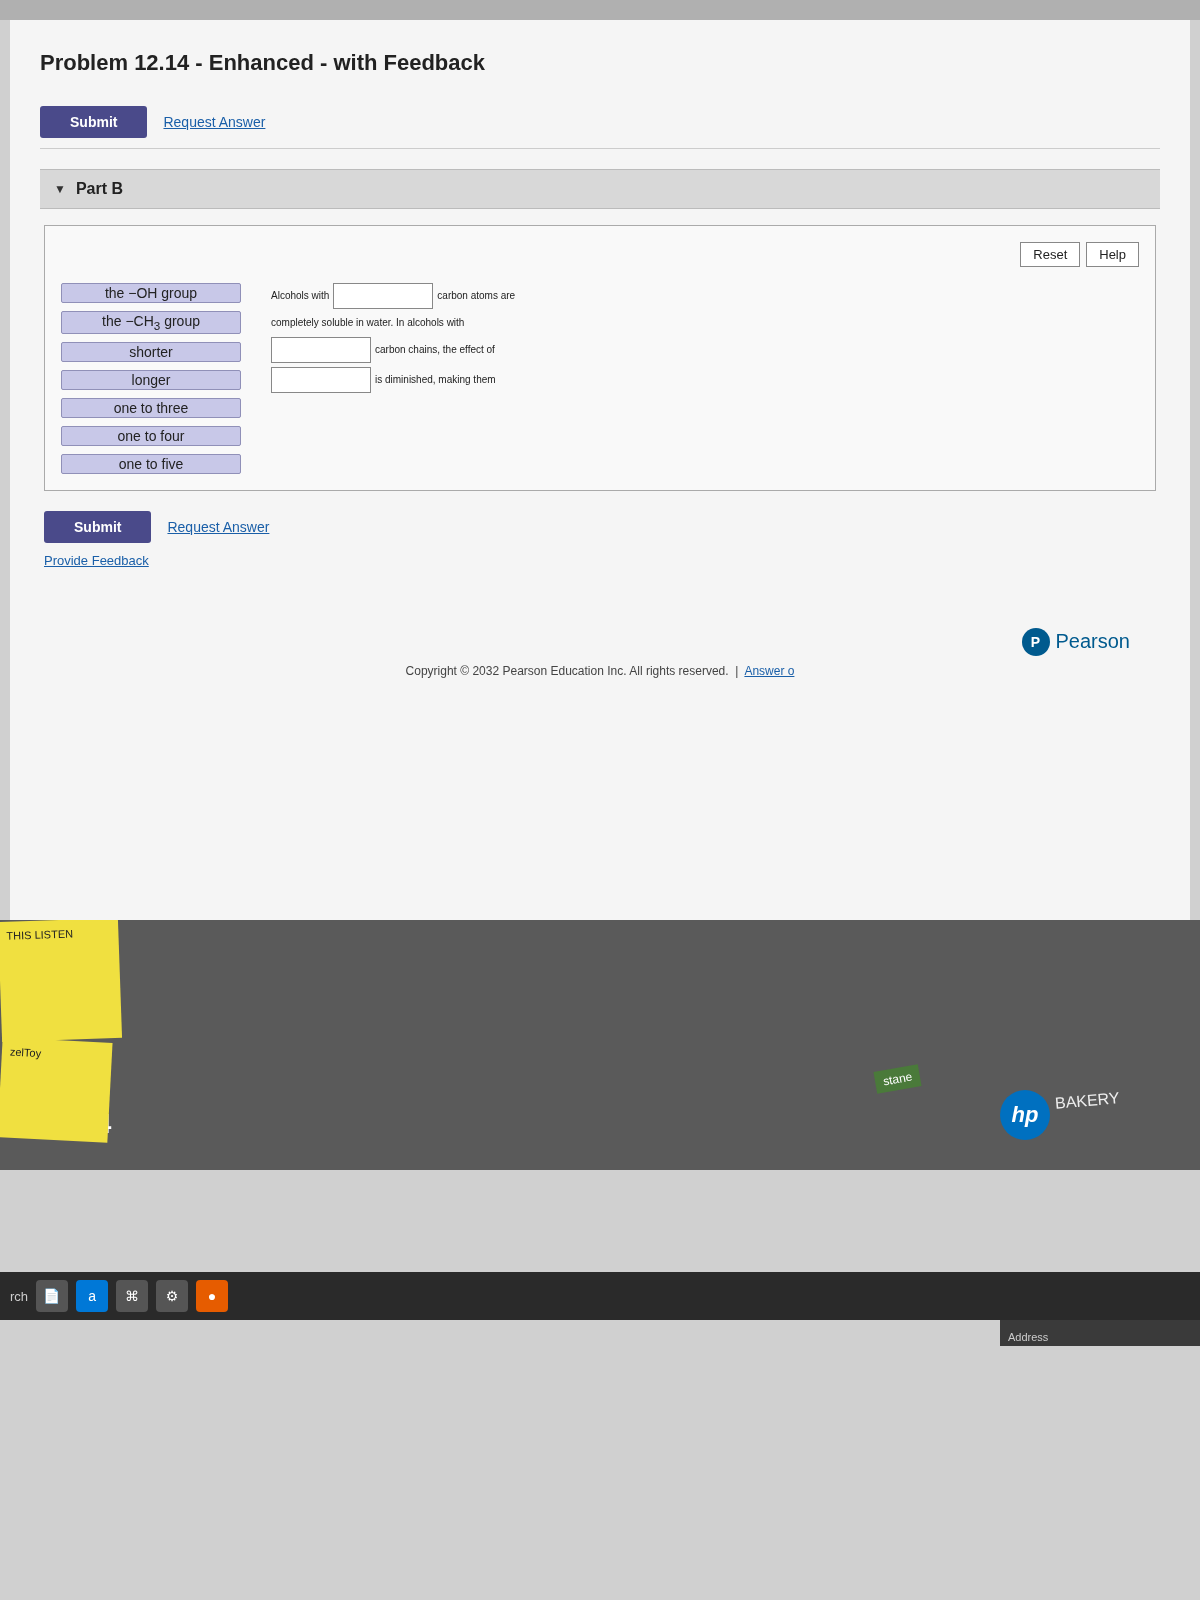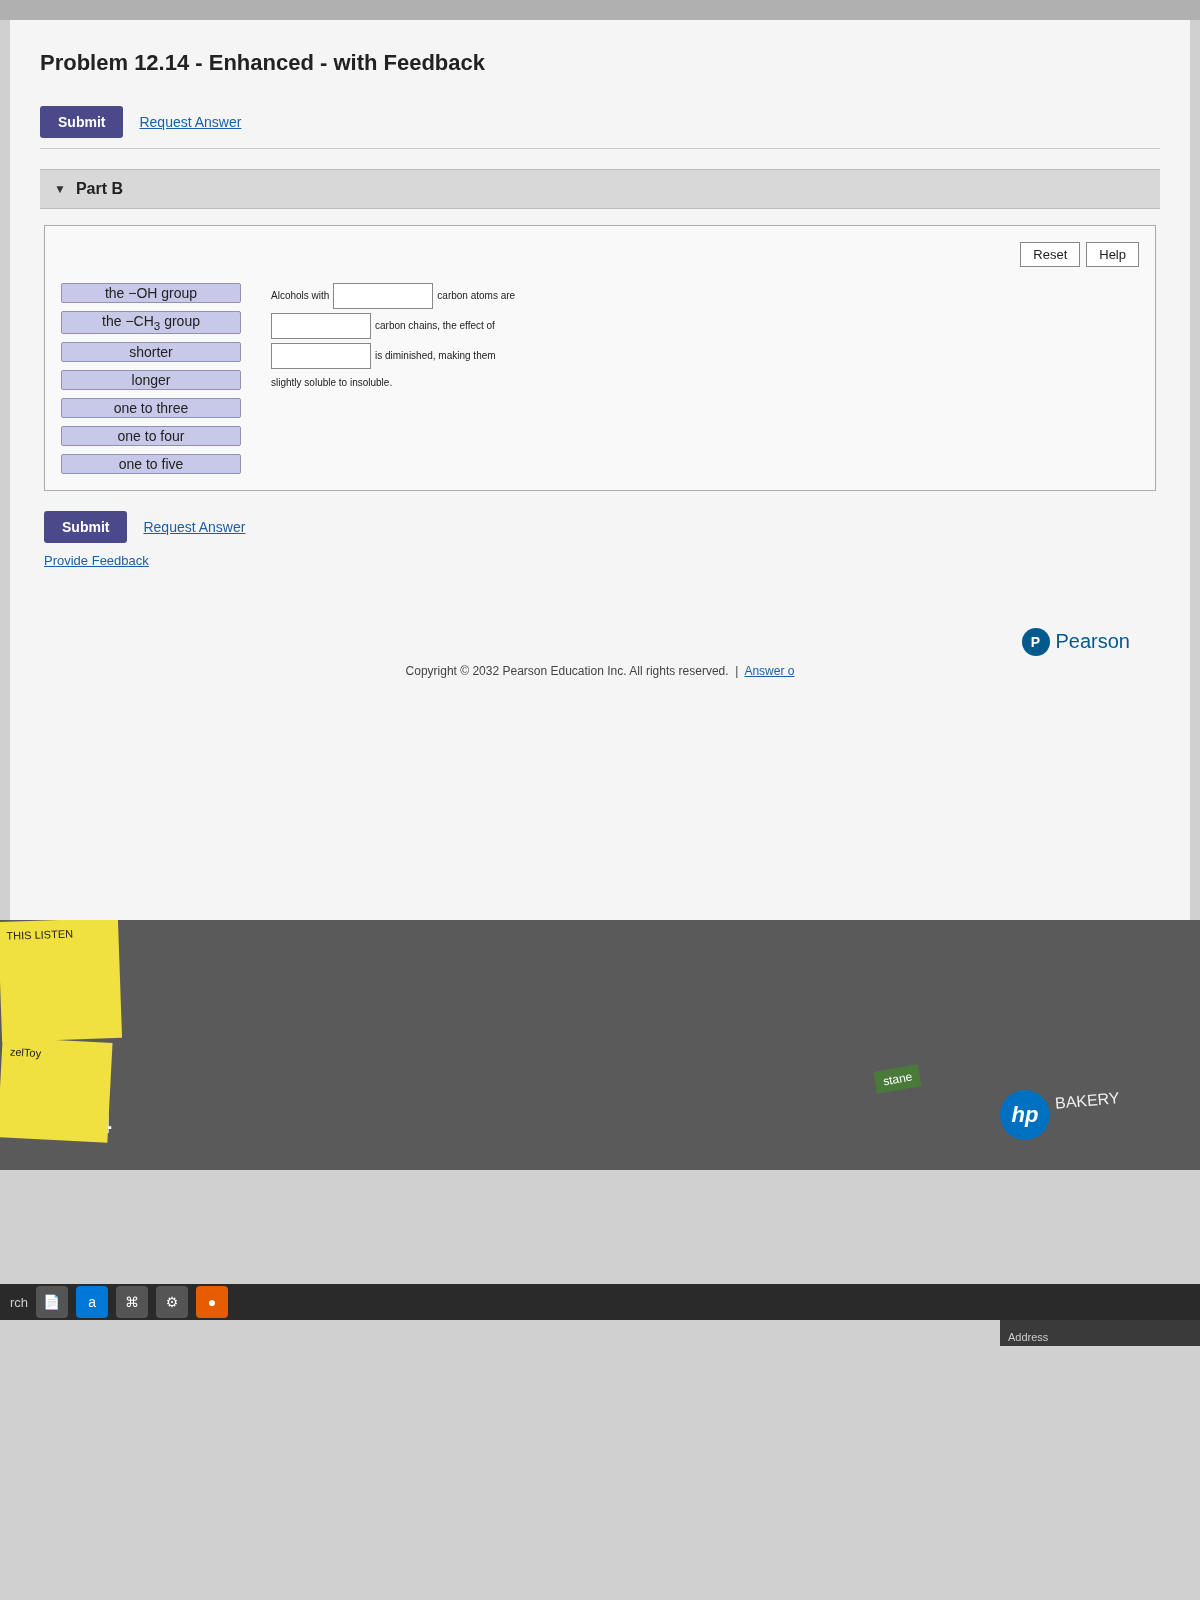--- a/index.html
+++ b/index.html
@@ -46,21 +46,21 @@
       gap: 16px;
       margin-bottom: 20px;
       padding: 10px 0;
       border-bottom: 1px solid #ccc;
     }
 
     .btn-submit {
       background: #4a4a8a;
       color: white;
       border: none;
-      padding: 8px 18px;
+      padding: 8px 30px;
       font-size: 14px;
       font-weight: bold;
       cursor: pointer;
       border-radius: 3px;
     }
 
     .link-request {
       color: #1a5fa8;
       text-decoration: underline;
       font-size: 14px;
@@ -229,21 +229,21 @@
     }
 
     .terms-link {
       color: #1a5fa8;
       text-decoration: underline;
       font-size: 12px;
     }
 
     .taskbar {
       background: #2a2a2a;
-      height: 36px;
+      height: 48px;
       width: 100%;
       display: flex;
       align-items: center;
       padding: 0 10px;
       gap: 8px;
       position: fixed;
       bottom: 280px;
       left: 0;
     }
 
@@ -396,29 +396,29 @@
           <div class="drag-term">one to five</div>
         </div>
 
         <div class="sentences-area">
           <div class="sentence-line">
             <span>Alcohols with</span>
             <div class="drop-box"></div>
             <span>carbon atoms are</span>
           </div>
           <div class="sentence-line">
+            <span>completely soluble in water. In alcohols with</span>
+          </div>
+          <div class="sentence-line">
             <div class="drop-box"></div>
             <span>carbon chains, the effect of</span>
           </div>
           <div class="sentence-line">
             <div class="drop-box"></div>
             <span>is diminished, making them</span>
-          </div>
-          <div class="sentence-line">
-            <span>slightly soluble to insoluble.</span>
           </div>
         </div>
       </div>
     </div>
 
     <div class="bottom-submit-row">
       <button class="btn-submit">Submit</button>
       <button class="link-request">Request Answer</button>
     </div>
 

